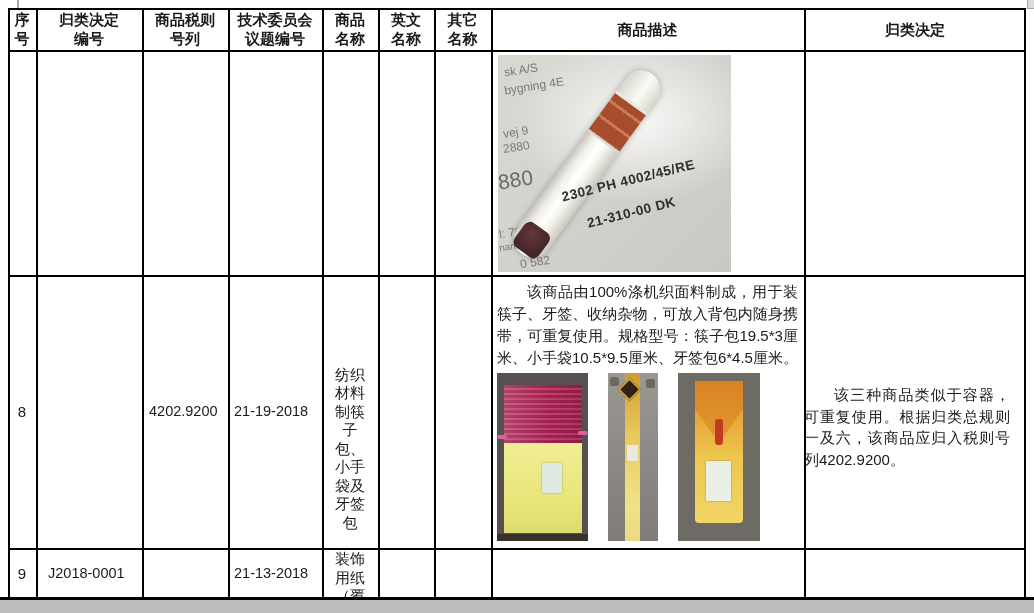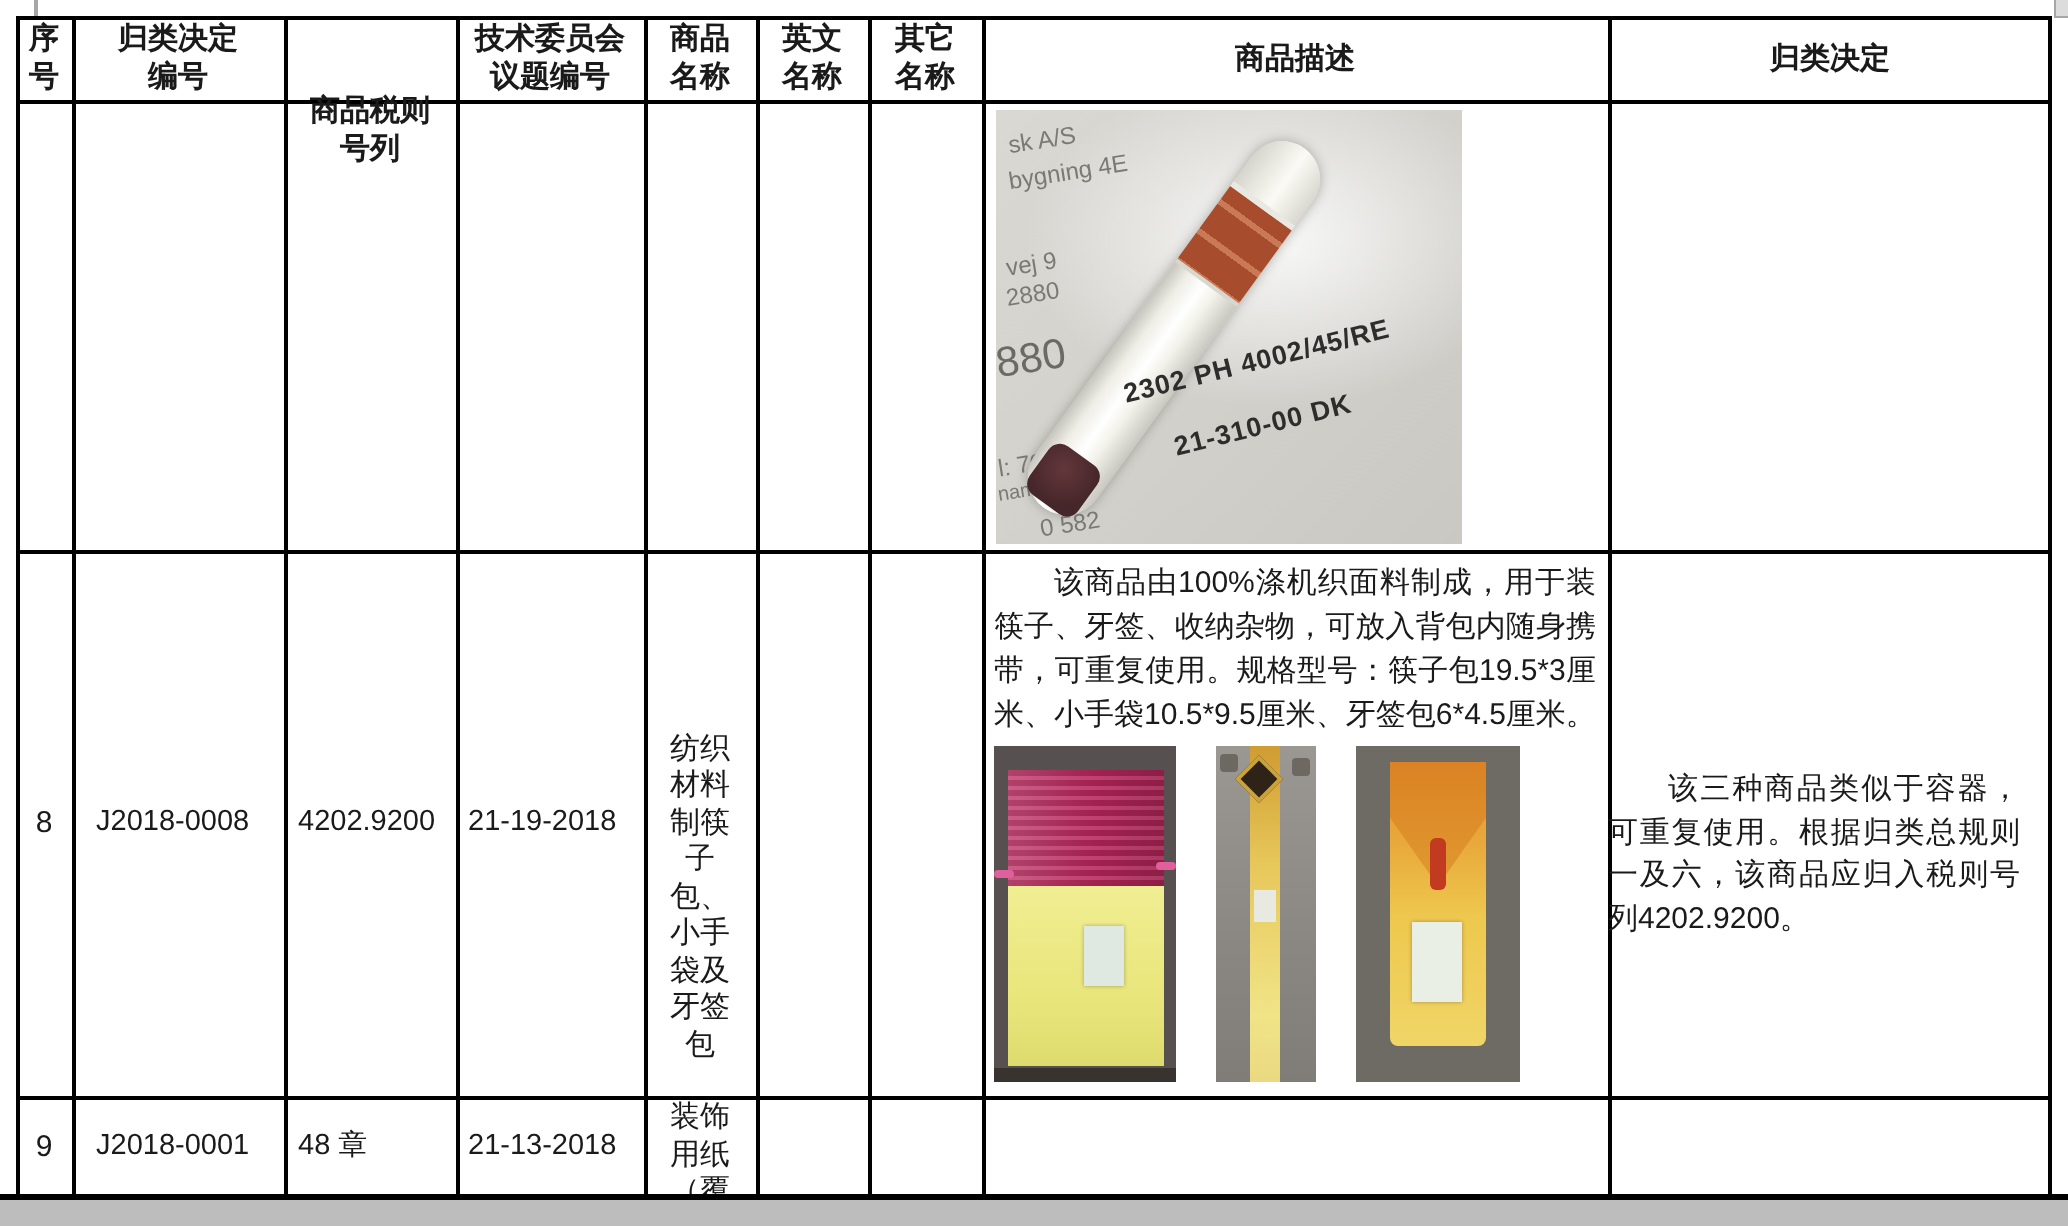--- a/index.html
+++ b/index.html
@@ -102,21 +102,21 @@
   <div class="line" style="left:491px; top:8px; width:2px; height:590px;"></div>
   <div class="line" style="left:804px; top:8px; width:2px; height:590px;"></div>
   <div class="line" style="left:8px; top:50px; width:1018px; height:2px;"></div>
   <div class="line" style="left:8px; top:275px; width:1018px; height:2px;"></div>
   <div class="line" style="left:8px; top:548px; width:1018px; height:2px;"></div>
 
   <div class="cell hdr pre" style="left:8px; top:8px; width:28px; height:42px;">序
 号</div>
   <div class="cell hdr pre" style="left:36px; top:8px; width:106px; height:42px;">归类决定
 编号</div>
-  <div class="cell hdr pre" style="left:142px; top:8px; width:86px; height:42px;margin-top:36px;">商品税则
+  <div class="cell hdr pre" style="left:142px; top:8px; width:86px; height:42px;">商品税则
 号列</div>
   <div class="cell hdr pre" style="left:228px; top:8px; width:94px; height:42px;">技术委员会
 议题编号</div>
   <div class="cell hdr pre" style="left:322px; top:8px; width:56px; height:42px;">商品
 名称</div>
   <div class="cell hdr pre" style="left:378px; top:8px; width:56px; height:42px;">英文
 名称</div>
   <div class="cell hdr pre" style="left:434px; top:8px; width:57px; height:42px;">其它
 名称</div>
   <div class="cell hdr" style="left:491px; top:8px; width:313px; height:42px;">商品描述</div>
@@ -134,21 +134,20 @@
     <span class="stamp" style="left:62px; top:118px;">2302 PH 4002/45/RE</span>
     <span class="stamp" style="left:88px; top:150px;">21-310-00 DK</span>
     <div class="tube">
       <div class="tube-tip"></div>
       <div class="tube-label"></div>
       <div class="tube-cap"></div>
     </div>
   </div>
 
   <div class="cell" style="left:8px; top:275px; width:28px; height:273px;">8</div>
-  <div class="cell val" style="left:48px; top:275px; width:94px; height:273px;">J2018-0008</div>
   <div class="cell val" style="left:149px; top:275px; width:79px; height:273px;">4202.9200</div>
   <div class="cell val" style="left:234px; top:275px; width:88px; height:273px;">21-19-2018</div>
   <div class="cell pre" style="left:322px; top:275px; width:56px; height:348px; line-height:18.5px;">纺织
 材料
 制筷
 子
 包、
 小手
 袋及
 牙签
@@ -179,21 +178,20 @@
       <div class="flap"></div>
       <div class="tassel"></div>
       <div class="label"></div>
     </div>
   </div>
 
   <div class="para" style="left:804px; top:384px; width:206px; height:92px; line-height:21.5px;">该三种商品类似于容器，可重复使用。根据归类总规则一及六，该商品应归入税则号列4202.9200。</div>
 
   <div class="cell" style="left:8px; top:548px; width:28px; height:50px;">9</div>
   <div class="cell val" style="left:48px; top:548px; width:94px; height:50px;">J2018-0001</div>
-  <div class="cell val" style="left:149px; top:548px; width:79px; height:50px;">48 章</div>
   <div class="cell val" style="left:234px; top:548px; width:88px; height:50px;">21-13-2018</div>
   <div class="cell pre" style="left:322px; top:550px; width:56px; height:48px; line-height:18.5px; align-items:flex-start; overflow:hidden;">装饰
 用纸
 （覆</div>
 
   <div class="crop-line"></div>
   <div class="gray-strip"></div>
 
 </div>
 

